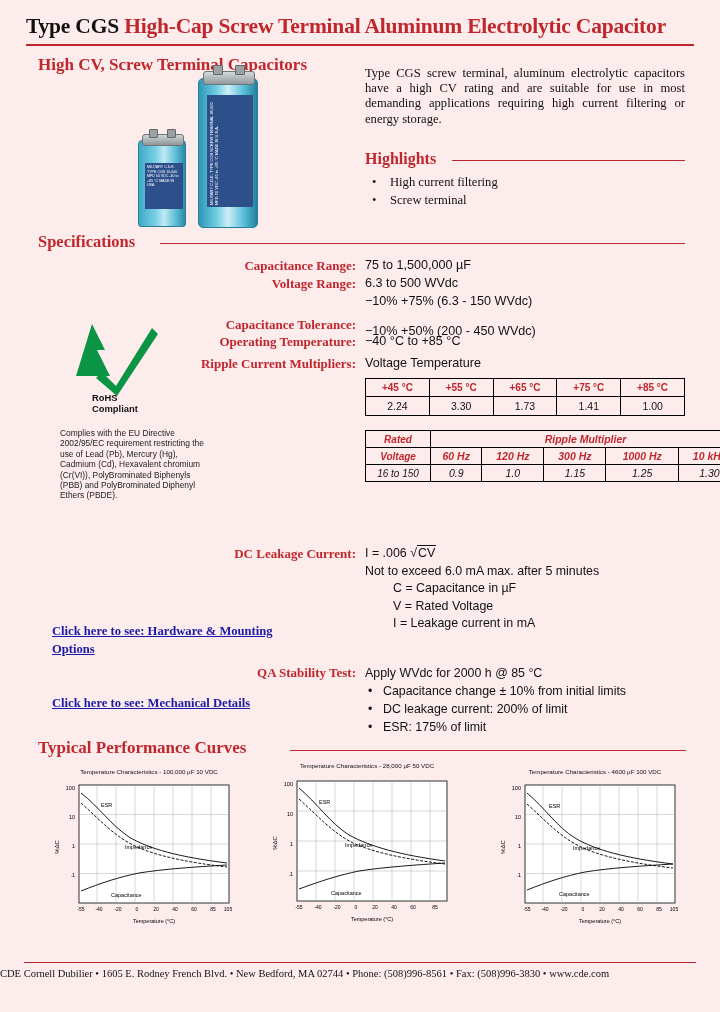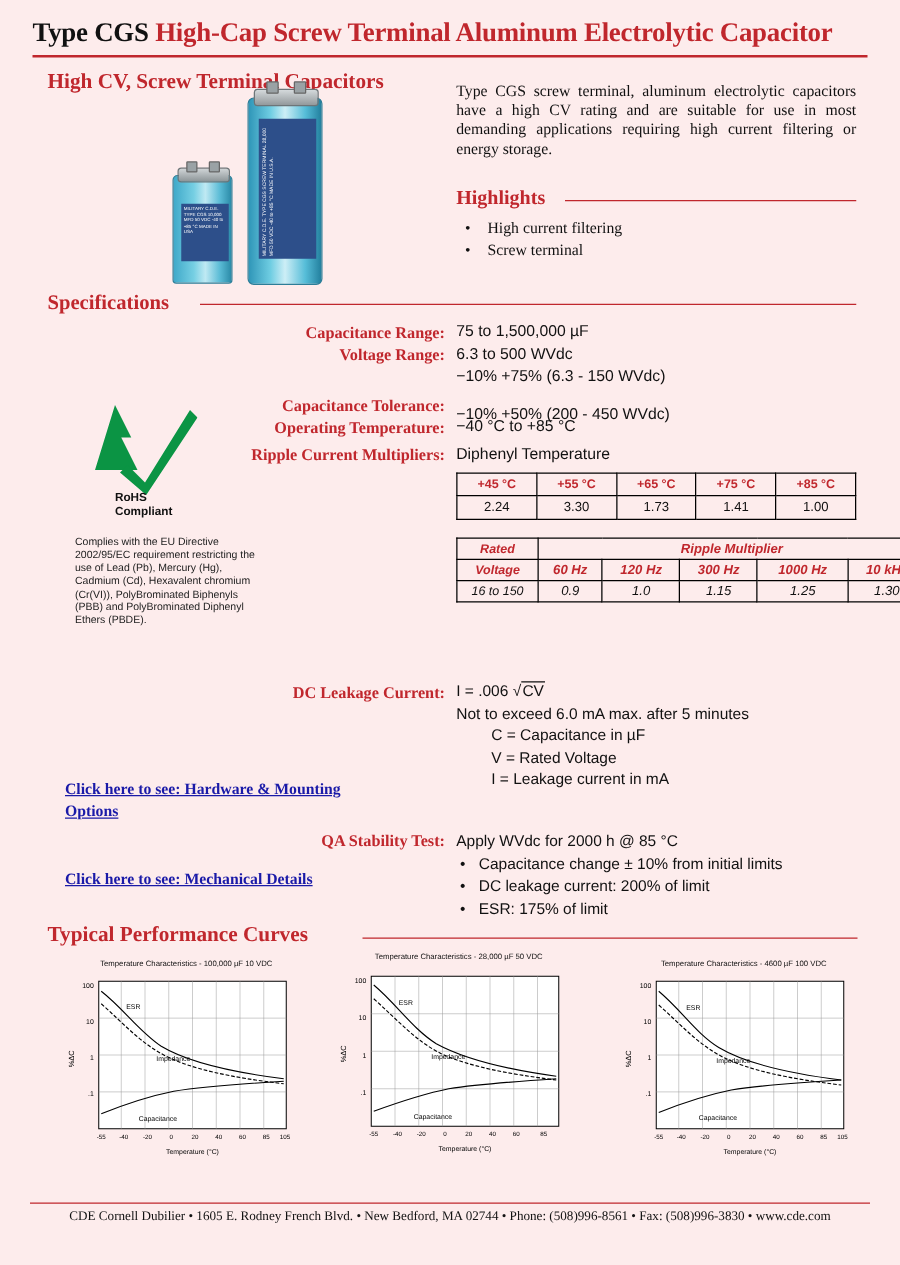--- a/index.html
+++ b/index.html
@@ -155,21 +155,21 @@
   .chart{position:absolute;top:768px;width:210px;height:170px;}
   .chart .cap{font-family:"Liberation Sans",sans-serif;font-size:6.2px;text-align:center;color:#111;}
   .chart svg{display:block;margin:2px auto 0 auto;}
 
   .c1{left:44px;}
   .c2{left:262px;top:762px;}
   .c3{left:490px;}
 
   
   .foot-rule{position:absolute;left:24px;top:962px;width:672px;height:1px;background:#c0272d;}
-  .foot{position:absolute;left:0;top:968px;width:720px;text-align:center;font-size:10.5px;color:#111;}
+  .foot{position:absolute;left:0;top:968px;width:720px;font-size:10.5px;color:#111;}
 </style>
 </head>
 <body>
 
 <div class="page">
 
   <div class="title-wrap">
     <div class="title">
       <span class="blk">Type CGS </span><span class="red">High-Cap Screw Terminal Aluminum Electrolytic Capacitor</span>
     </div>
@@ -212,21 +212,21 @@
   <div class="spec-val" style="left:365px;top:276px;">6.3 to 500 WVdc</div>
 
   <div class="spec-label" style="left:150px;top:294px;width:206px;margin-top:23px;">Capacitance Tolerance:</div>
   <div class="spec-val" style="left:365px;top:294px;">−10% +75% (6.3 - 150 WVdc)</div>
   <div class="spec-val" style="left:365px;top:324px;">−10% +50% (200 - 450 WVdc)</div>
 
   <div class="spec-label" style="left:150px;top:334px;width:206px;">Operating Temperature:</div>
   <div class="spec-val" style="left:365px;top:334px;">−40 °C to +85 °C</div>
 
   <div class="spec-label" style="left:150px;top:356px;width:206px;">Ripple Current Multipliers:</div>
-  <div class="spec-val" style="left:365px;top:356px;">Diphenyl Temperature</div>
+  <div class="spec-val" style="left:365px;top:356px;">Voltage Temperature</div>
 
   <div class="rohs">
     <svg class="rohs-check" width="86" height="78" viewBox="0 0 86 78">
       <path d="M20 4 L33 30 L25 30 L38 56 L4 56 Z" fill="#0b9444"></path>
       <path d="M30 52 L44 66 L80 8 L86 14 L45 76 L24 58 Z" fill="#0b9444"></path>
     </svg>
     <div class="rohs-lbl">
       <div>RoHS</div>
       <div>Compliant</div>
     </div>

